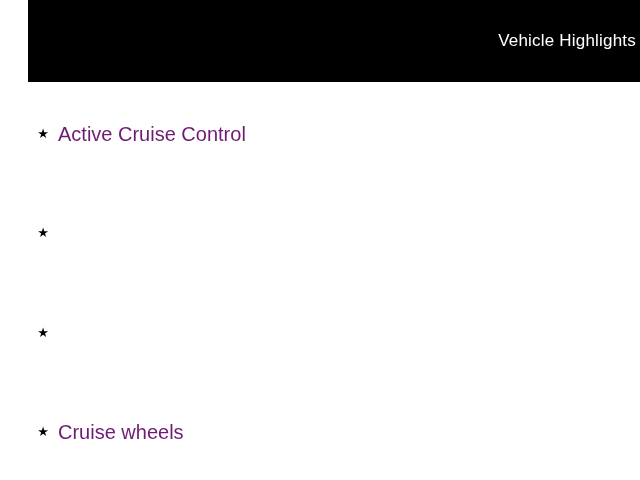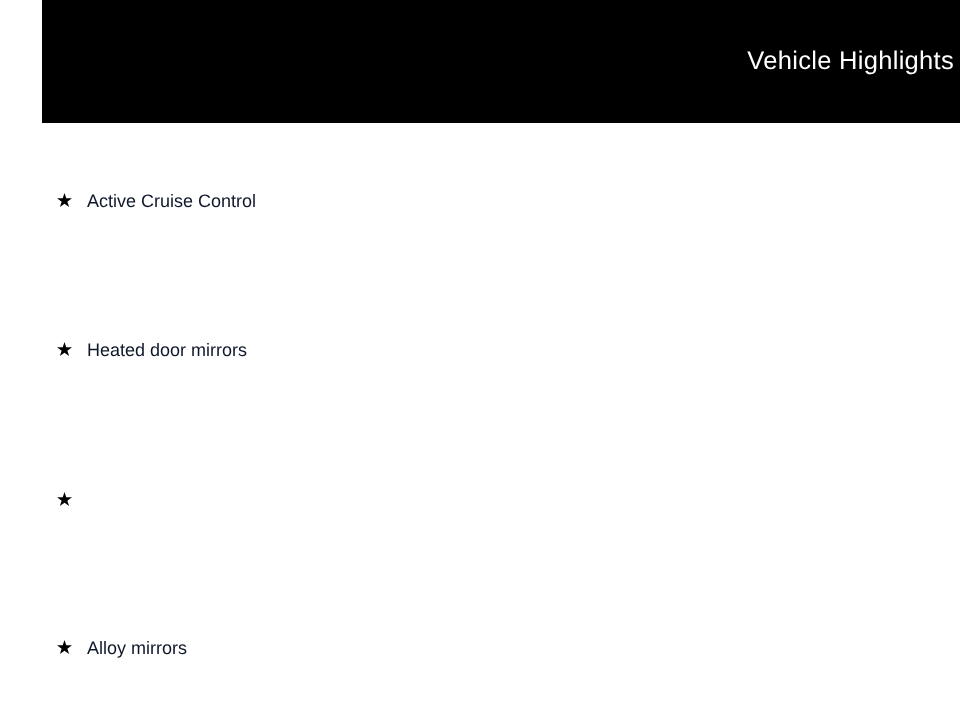--- a/index.html
+++ b/index.html
@@ -61,22 +61,22 @@
   .feature-item.i3 { top: 339px; }
   .bullet-star {
     display: inline-block;
     width: 14px;
     color: #000000;
     font-size: 13px;
     line-height: 22px;
     text-align: center;
   }
   .feature-text {
-    color: #0f172a;
-    font-size: 12px;
+    color: #701a75;
+    font-size: 20px;
     line-height: 22px;
     white-space: nowrap;
     margin-left: 8px;
   }
 </style>
 </head>
 <body>
 
 <div class="page">
 
@@ -86,27 +86,26 @@
 
   <ul class="feature-list">
 
     <li class="feature-item i0">
       <span class="bullet-star">★</span>
       <span class="feature-text">Active Cruise Control</span>
     </li>
 
     <li class="feature-item i1">
       <span class="bullet-star">★</span>
-      <span class="feature-text">Heated door mirrors</span>
     </li>
 
     <li class="feature-item i2">
       <span class="bullet-star">★</span>
     </li>
 
     <li class="feature-item i3">
       <span class="bullet-star">★</span>
-      <span class="feature-text">Alloy mirrors</span>
+      <span class="feature-text">Cruise wheels</span>
     </li>
 
   </ul>
 
 </div>
 
 </body></html>

